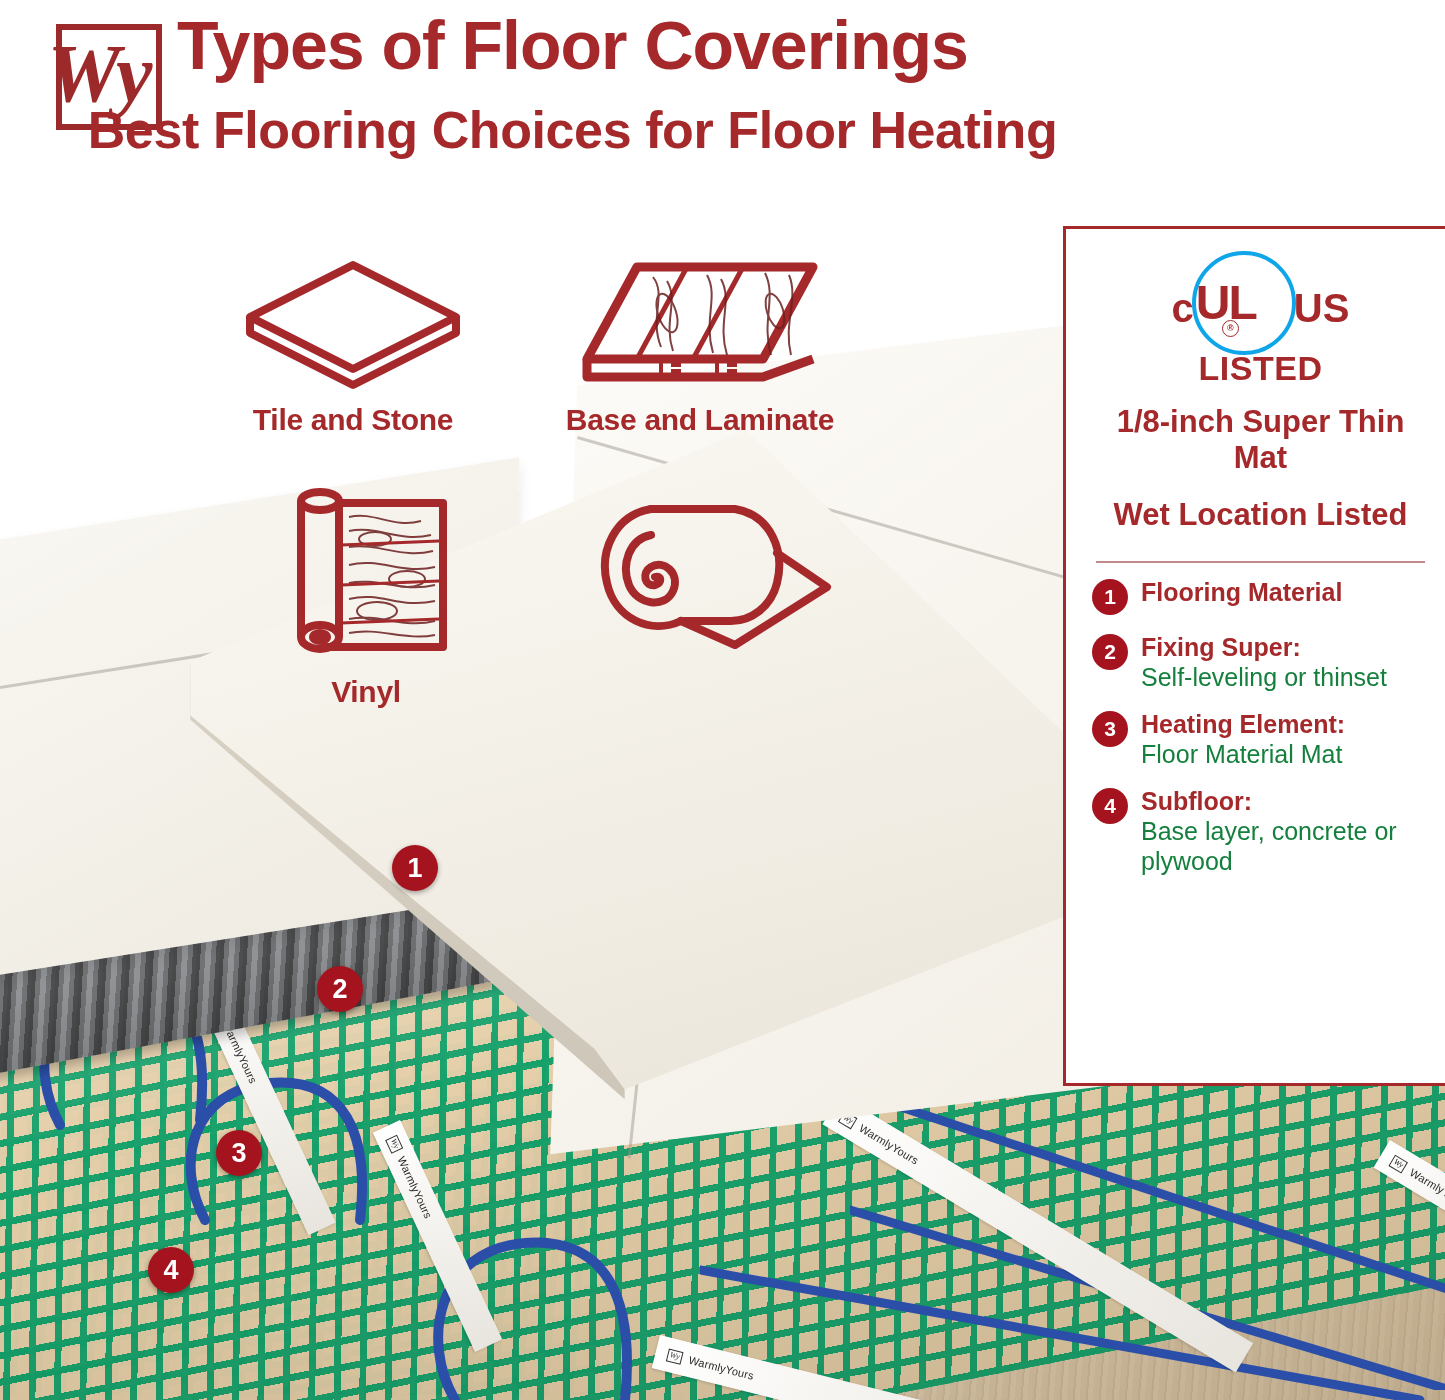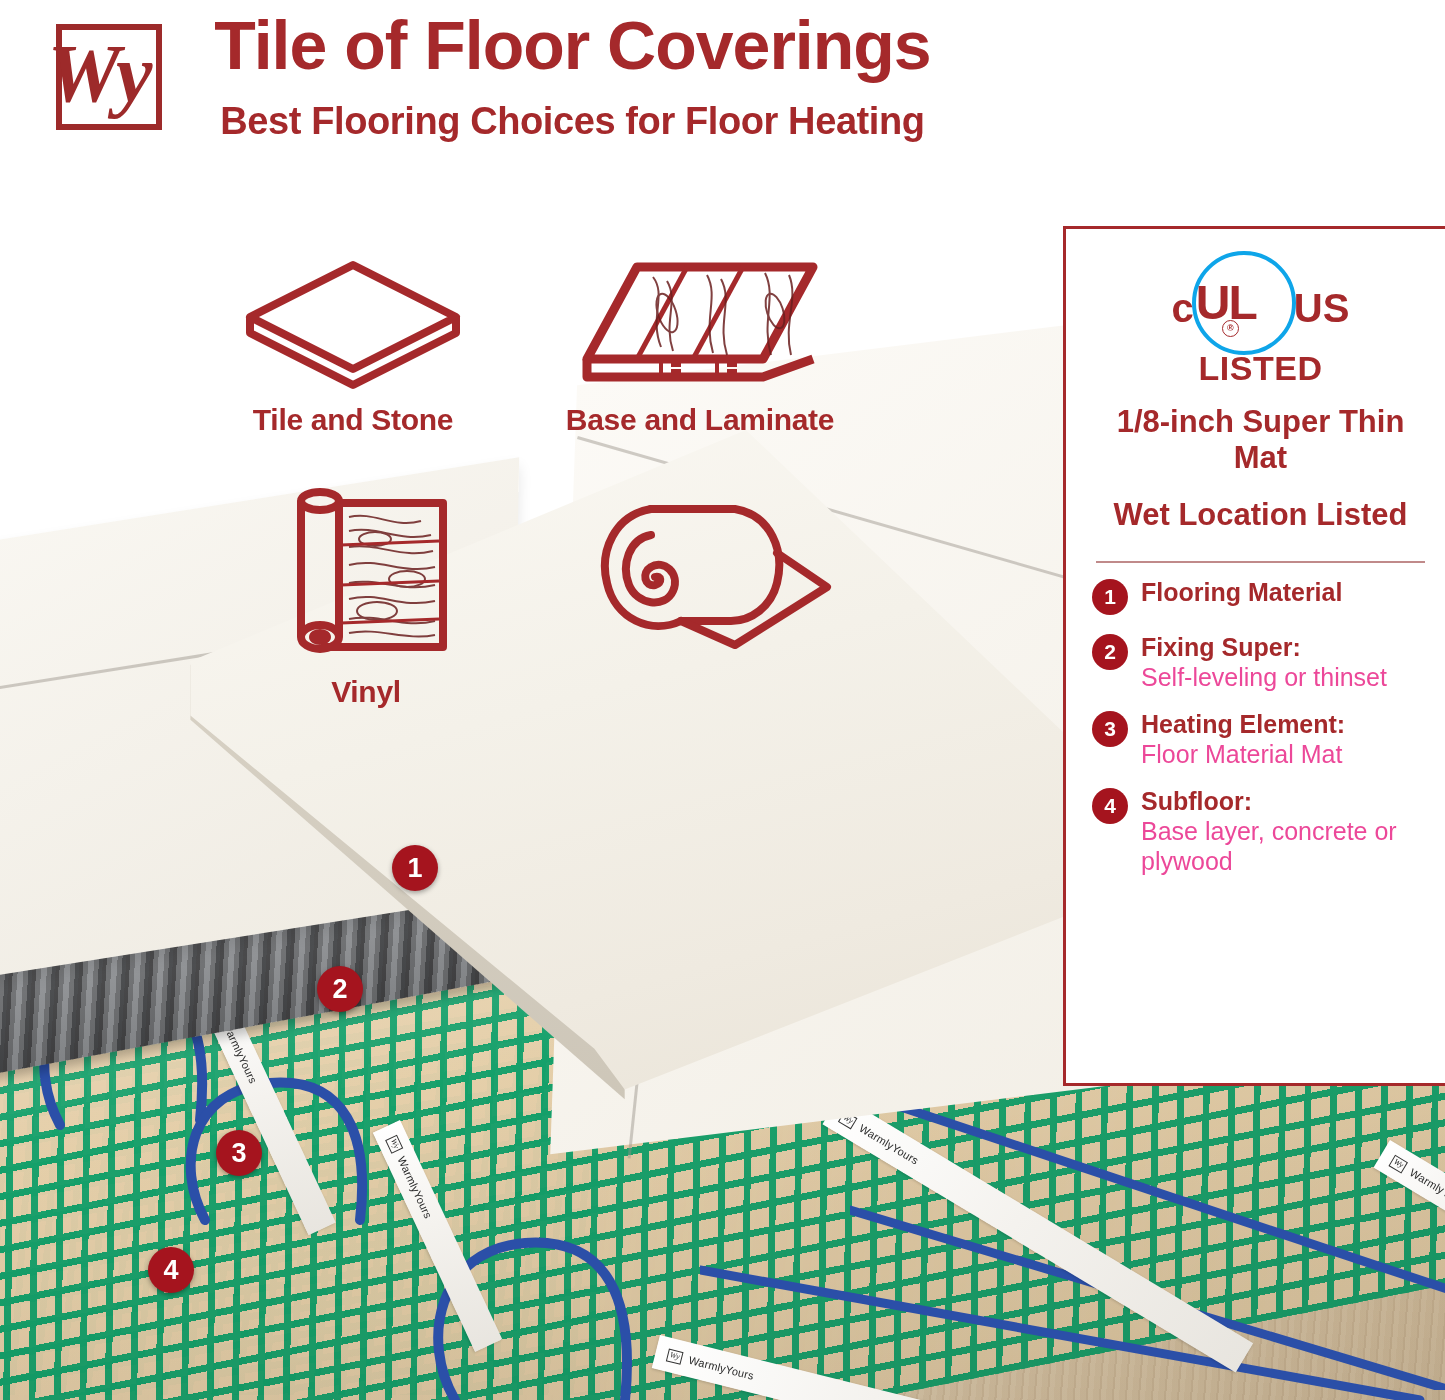--- a/index.html
+++ b/index.html
@@ -118,21 +118,21 @@
     position:absolute;left:0;top:-4px;width:108px;height:120px;
     font-family:"Liberation Serif",serif;font-style:italic;font-weight:700;
     font-size:82px;color:#9d2a2a;line-height:120px;text-align:center;
   }
   .title{
     position:absolute;left:0;top:6px;width:1145px;text-align:center;
     font-size:68px;font-weight:700;color:#A5292B;letter-spacing:-1px;
   }
   .subtitle{
     position:absolute;left:0;top:100px;width:1145px;text-align:center;
-    font-size:38px;font-weight:700;color:#A5292B;letter-spacing:-.4px;
+    font-size:52px;font-weight:700;color:#A5292B;letter-spacing:-.4px;
   }
 
   
   .icons{position:absolute;left:0;top:255px;width:930px;height:480px;z-index:18;}
   .ico-cell{position:absolute;text-align:center;}
   .ico-label{font-size:30px;font-weight:700;color:#A5292B;margin-top:8px;letter-spacing:-.3px;}
   .ico-art{display:flex;align-items:center;justify-content:center;}
 
   
   .panel{
@@ -165,21 +165,21 @@
 
   .legend{padding:4px 22px 0 26px;}
   .leg-item{display:flex;align-items:flex-start;gap:13px;margin-bottom:17px;}
   .badge{
     flex:none;width:36px;height:36px;border-radius:50%;background:#A5141E;
     color:#fff;font-size:21px;font-weight:700;display:flex;align-items:center;justify-content:center;
     margin-top:2px;
   }
   .leg-text{font-size:25px;line-height:1.2;color:#111;}
   .leg-title{color:#A5292B;font-weight:700;display:block;}
-  .leg-sub{color:#ec4899;font-weight:400;display:block;}
+  .leg-sub{color:#15803d;font-weight:400;display:block;}
 
   
   .marker{
     position:absolute;width:46px;height:46px;border-radius:50%;
     background:#A5141E;color:#fff;font-size:27px;font-weight:700;
     display:flex;align-items:center;justify-content:center;z-index:22;
     box-shadow:0 2px 5px rgba(0,0,0,.35);
   }
 </style>
 </head>
@@ -262,21 +262,21 @@
 
     <div class="tile-edge"></div>
     <div class="tile-main"></div>
   </div>
 
   <div class="header">
     <div class="logo">
       <div class="box"></div>
       <div class="mono">Wy</div>
     </div>
-    <div class="title">Tile of Floor Coverings</div>
+    <div class="title">Types of Floor Coverings</div>
     <div class="subtitle">Best Flooring Choices for Floor Heating</div>
   </div>
 
   <div class="icons">
 
     <div class="ico-cell" style="left:208px;top:0;width:290px;">
       <div class="ico-art">
         <svg width="230" height="140" viewBox="0 0 230 140">
           <g fill="none" stroke="#A5292B" stroke-width="8" stroke-linejoin="round">
             <path d="M115 10 L218 62 L115 114 L12 62 Z"></path>

